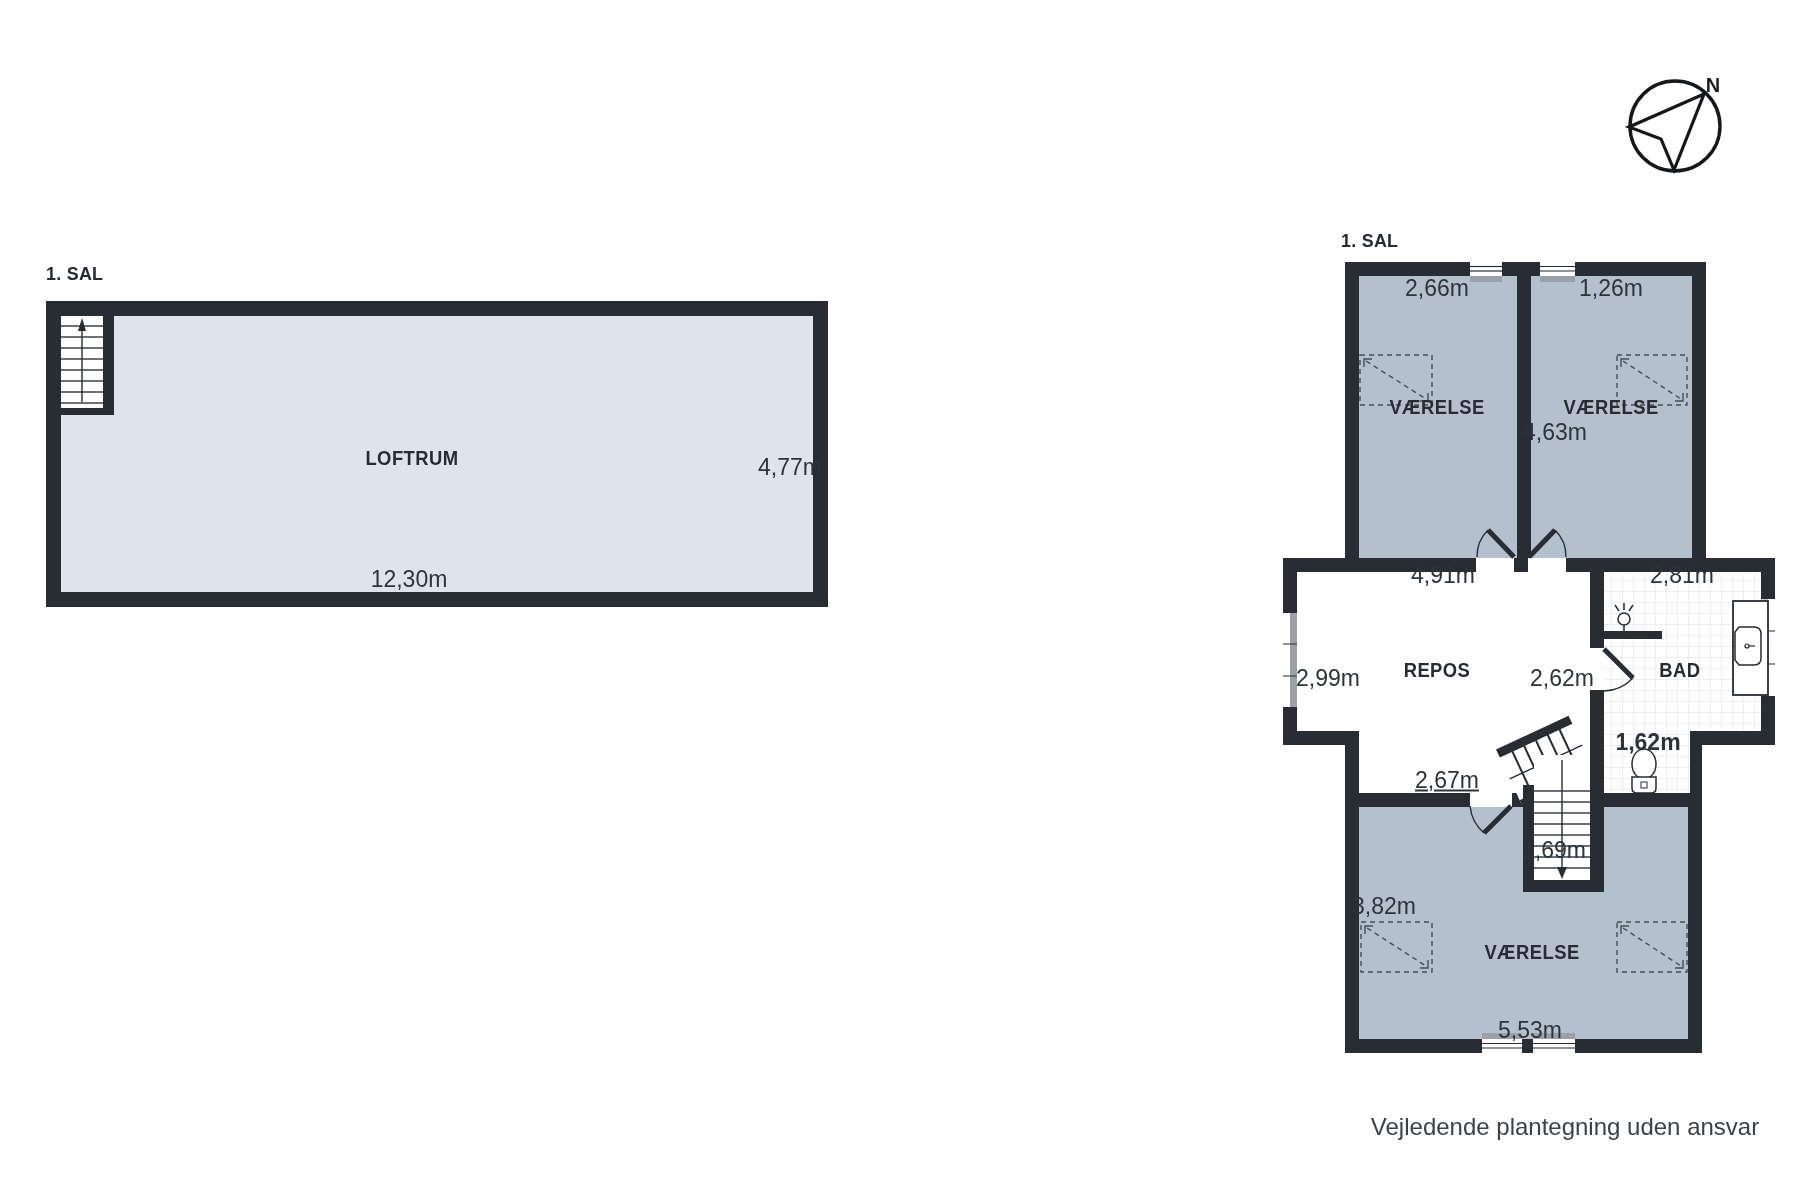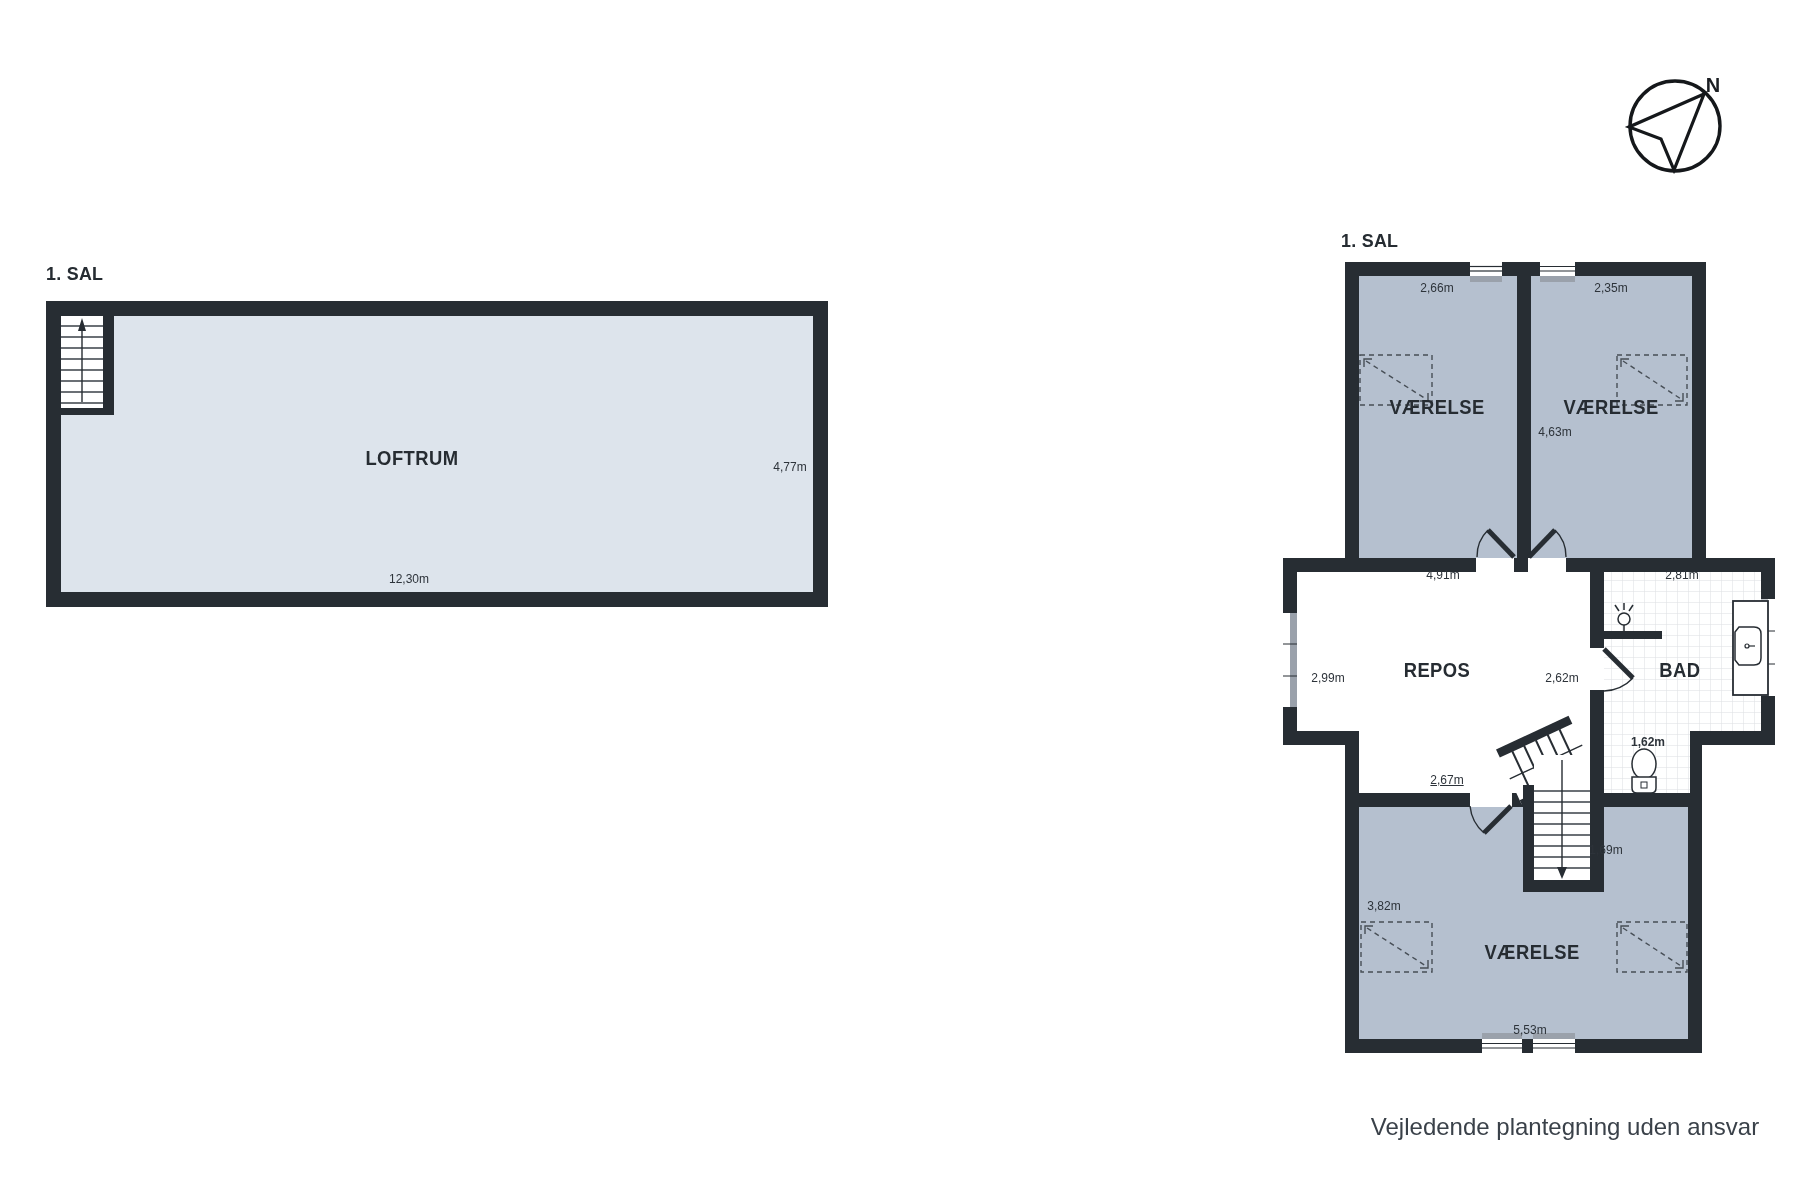--- a/index.html
+++ b/index.html
@@ -1,20 +1,20 @@
 <!DOCTYPE html>
 <html><head>
 <meta charset="utf-8">
 <style>
   html,body{margin:0;padding:0;}
   body{width:1800px;height:1200px;background:#ffffff;position:relative;
        font-family:"Liberation Sans",sans-serif;overflow:hidden;}
   .abs{position:absolute;}
   .lbl{position:absolute;transform:translate(-50%,-50%);color:#2d333a;
-       font-size:12px;white-space:nowrap;}
+       font-size:23px;white-space:nowrap;}
   .room-label{position:absolute;transform:translate(-50%,-50%) scaleX(0.92);
        font-weight:700;font-size:20px;color:#262c32;letter-spacing:0.5px;white-space:nowrap;}
   .floor-label{position:absolute;font-weight:700;font-size:19px;color:#262c32;
        letter-spacing:0.3px;transform:scaleX(0.94);transform-origin:left;white-space:nowrap;}
   .n-label{position:absolute;transform:translate(-50%,-50%);font-weight:700;
        font-size:20px;color:#1b1e22;}
   .footer-label{position:absolute;transform:translate(-50%,-50%);font-size:24px;color:#3a4149;white-space:nowrap;}
 </style>
 </head>
 <body>
@@ -215,30 +215,30 @@
 </svg>
 <span class="n-label" style="left:1713px;top:85px;">N</span>
 
 <span class="floor-label" style="left:46px;top:263px;">1. SAL</span>
 <span class="room-label" style="left:412px;top:458px;">LOFTRUM</span>
 <span class="lbl" style="left:790px;top:467px;">4,77m</span>
 <span class="lbl" style="left:409px;top:579px;">12,30m</span>
 
 <span class="floor-label" style="left:1341px;top:230px;">1. SAL</span>
 <span class="lbl" style="left:1437px;top:288px;">2,66m</span>
-<span class="lbl" style="left:1611px;top:288px;">2,35m</span>
+<span class="lbl" style="left:1611px;top:288px;">1,26m</span>
 <span class="room-label" style="left:1437px;top:407px;">VÆRELSE</span>
 <span class="room-label" style="left:1611px;top:407px;">VÆRELSE</span>
 <span class="lbl" style="left:1555px;top:432px;">4,63m</span>
 <span class="lbl" style="left:1443px;top:575px;">4,91m</span>
 <span class="lbl" style="left:1682px;top:575px;">2,81m</span>
 <span class="lbl" style="left:1328px;top:678px;">2,99m</span>
 <span class="room-label" style="left:1437px;top:670px;">REPOS</span>
 <span class="lbl" style="left:1562px;top:678px;">2,62m</span>
 <span class="room-label" style="left:1680px;top:670px;">BAD</span>
 <span class="lbl" style="left:1648px;top:742px;font-weight:bold;">1,62m</span>
 <span class="lbl" style="left:1447px;top:780px;text-decoration:underline;">2,67m</span>
-<span class="lbl" style="left:1606px;top:850px;">1,69m</span>
+<span class="lbl" style="left:1554px;top:850px;">1,69m</span>
 <span class="lbl" style="left:1384px;top:906px;">3,82m</span>
 <span class="room-label" style="left:1532px;top:952px;">VÆRELSE</span>
 <span class="lbl" style="left:1530px;top:1030px;">5,53m</span>
 
 <span class="footer-label" style="left:1565px;top:1127px;">Vejledende plantegning uden ansvar</span>
 
 </body></html>

